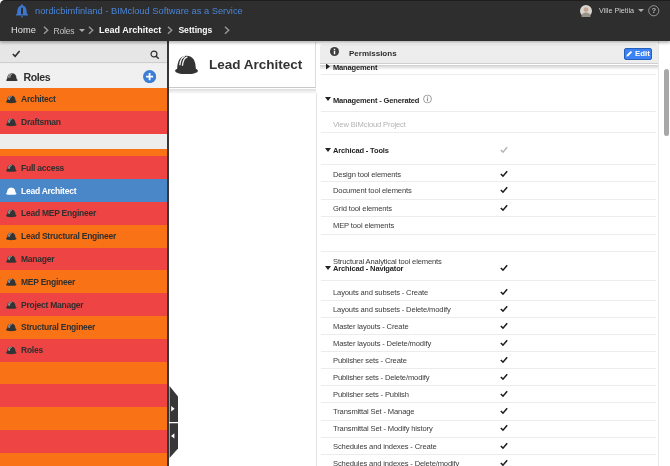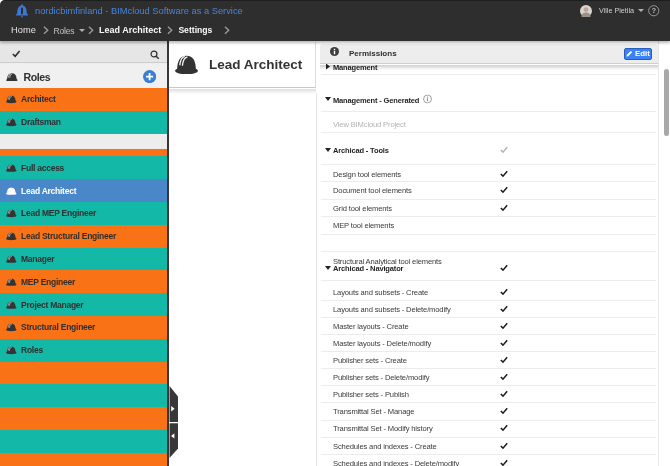--- a/index.html
+++ b/index.html
@@ -23,21 +23,21 @@
 
   
   #sidebar { left:0; top:41px; width:167px; height:425px; background:#ededed; }
   #sbtools { left:0; top:0; width:167px; height:22px; background:#e6e6e6; border-bottom:1px solid #cecece; }
   #sbroles { left:0; top:23px; width:167px; height:24px; background:#f0f0f0; }
   #sbroles .rt { position:absolute; left:23.5px; top:6.5px; font-size:10.6px; letter-spacing:-0.4px; font-weight:bold; color:#2f2f2f; }
   .srow { left:0; width:167px; height:22.8px; font-size:8.5px; letter-spacing:-0.25px; font-weight:bold; color:#2f2f2f; }
   .srow .t { position:absolute; left:21px; top:50%; transform:translateY(-50%); white-space:nowrap; }
   .srow svg { position:absolute; left:6px; top:50%; transform:translateY(-50%); }
   .dark { background:#f97316; }
-  .light { background:#14b8a6; }
+  .light { background:#ef4444; }
   .sel { background:#4a87c9; color:#fff; }
 
   
   #split { left:166.5px; top:41px; width:2.5px; height:425px; background:#373737; }
 
   
   #mid { left:169px; top:41px; width:147px; height:425px; background:#fff; }
   #midhead { left:169px; top:41.5px; width:147px; height:46px; background:#fff;
     border-bottom:1px solid #c9c9c9; border-right:1px solid #dcdcdc;}
   #midhead .tt { position:absolute; left:40px; top:15px; font-size:13.5px; font-weight:bold; color:#333; white-space:nowrap;}

